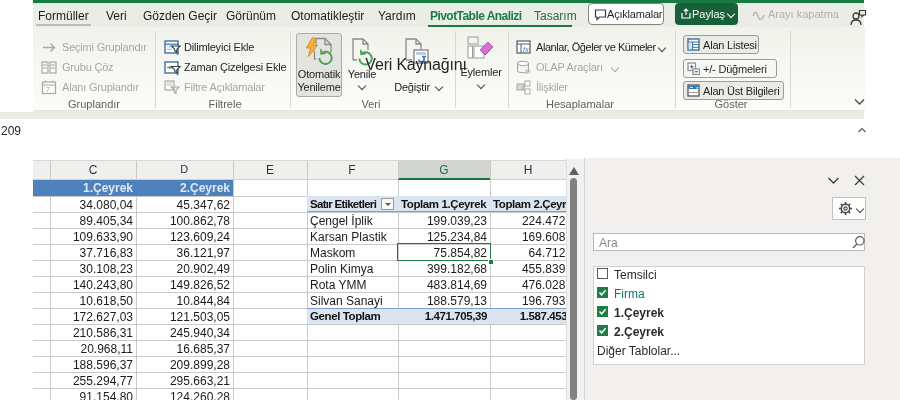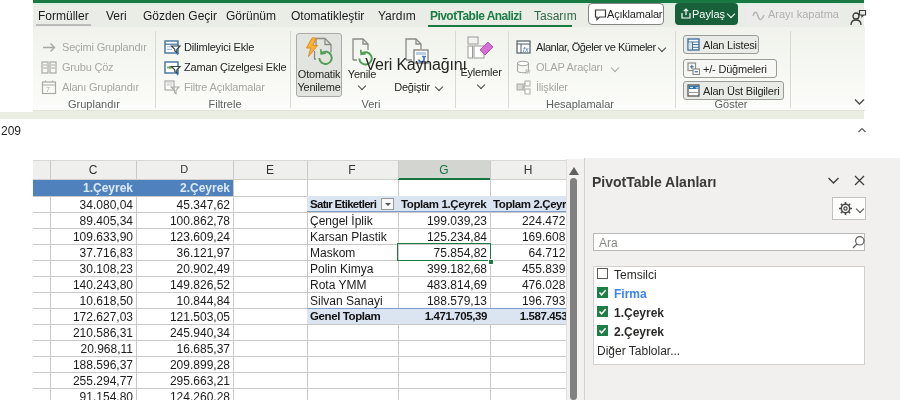--- a/index.html
+++ b/index.html
@@ -324,21 +324,20 @@
   <div class="ab" style="left:397px;top:84px;width:94px;height:18px;border:1.5px solid #1f7a45;box-sizing:border-box"></div>
   <div class="ab" style="left:488px;top:99.5px;width:4px;height:4px;background:#1f7a45;border:1px solid #fff;box-sizing:content-box"></div>
 </div>
 
 <div class="ab" style="left:566px;top:159px;width:18px;height:241px;background:#f2f1ef;border-left:1px solid #e1e0de;box-sizing:border-box"></div>
 <div class="ab" style="left:569px;top:167px;width:0;height:0;border-left:5px solid transparent;border-right:5px solid transparent;border-bottom:8px solid #606060"></div>
 <div class="ab" style="left:570px;top:178px;width:7px;height:222px;background:#818181;border-radius:4px"></div>
 
 <div id="pane" class="ab" style="left:584px;top:158px;width:316px;height:242px;background:#f1f0ee;border-left:1px solid #d4d2d0;box-sizing:border-box"></div>
 
-<span class="tx" style="left:592px;top:174px;font-size:14px;font-weight:bold;color:#3a3938">PivotTable Alanları</span>
 <svg class="ab" style="left:826px;top:176px" width="15" height="10" viewBox="0 0 15 10">
       <path d="M2.5 2 L7.5 7 L12.5 2" fill="none" stroke="#3f3e3d" stroke-width="1.4"></path>
     </svg>
 <svg class="ab" style="left:853px;top:174px" width="13" height="13" viewBox="0 0 13 13">
       <path d="M2 2 L11 11 M11 2 L2 11" stroke="#3f3e3d" stroke-width="1.3"></path>
     </svg>
 
 <div class="ab" style="left:832px;top:197px;width:34px;height:23px;background:#fdfdfc;border:1px solid #c3c1bf;box-sizing:border-box"></div>
 <svg class="ab" style="left:838px;top:201px" width="15" height="15" viewBox="0 0 15 15">
  <circle cx="7.5" cy="7.5" r="4.2" fill="none" stroke="#4a4948" stroke-width="1.5"></circle>
@@ -356,21 +355,21 @@
       <path d="M5.8 9 L2 13" stroke="#5c5b59" stroke-width="1.2"></path>
     </svg>
 
 <div class="ab" style="left:593px;top:266px;width:272px;height:99px;background:#fff;border:1px solid #d2d0ce;box-sizing:border-box"></div>
 <div class="cbx" style="left:597px;top:268px;background:#fff;border:1.5px solid #5c5b59;box-sizing:border-box"></div>
 <span class="tx" style="left:614px;top:268px;color:#2b2a29">Temsilci</span>
 <div class="cbx" style="left:597px;top:287px;background:#1e7e45"></div>
 <svg class="ab" style="left:597px;top:287px" width="11" height="11" viewBox="0 0 11 11">
       <path d="M2.5 5.5 L4.6 7.8 L8.6 3.2" fill="none" stroke="#fff" stroke-width="1.5"></path>
     </svg>
-<span class="tx" style="left:614px;top:287px;font-weight:bold;color:#3b82f6">Firma</span>
+<span class="tx" style="left:614px;top:287px;font-weight:normal;color:#0f766e">Firma</span>
 <div class="cbx" style="left:597px;top:306px;background:#1e7e45"></div>
 <svg class="ab" style="left:597px;top:306px" width="11" height="11" viewBox="0 0 11 11">
       <path d="M2.5 5.5 L4.6 7.8 L8.6 3.2" fill="none" stroke="#fff" stroke-width="1.5"></path>
     </svg>
 <span class="tx" style="left:614px;top:306px;font-weight:bold;color:#2b2a29">1.Çeyrek</span>
 <div class="cbx" style="left:597px;top:325px;background:#1e7e45"></div>
 <svg class="ab" style="left:597px;top:325px" width="11" height="11" viewBox="0 0 11 11">
       <path d="M2.5 5.5 L4.6 7.8 L8.6 3.2" fill="none" stroke="#fff" stroke-width="1.5"></path>
     </svg>
 <span class="tx" style="left:614px;top:325px;font-weight:bold;color:#2b2a29">2.Çeyrek</span>

